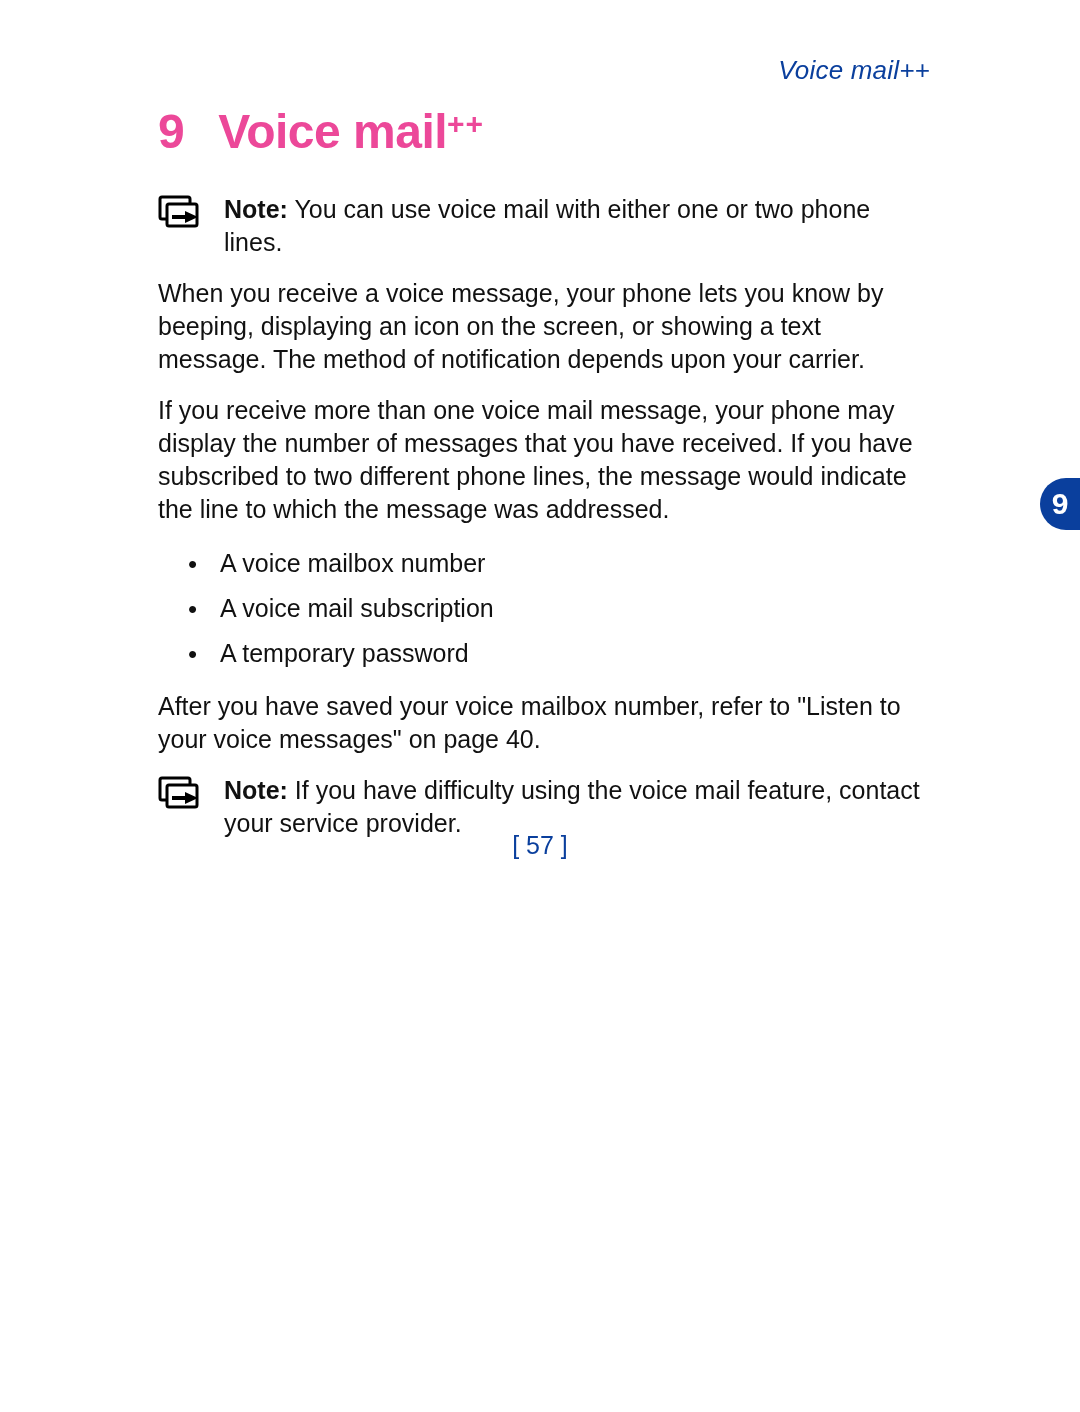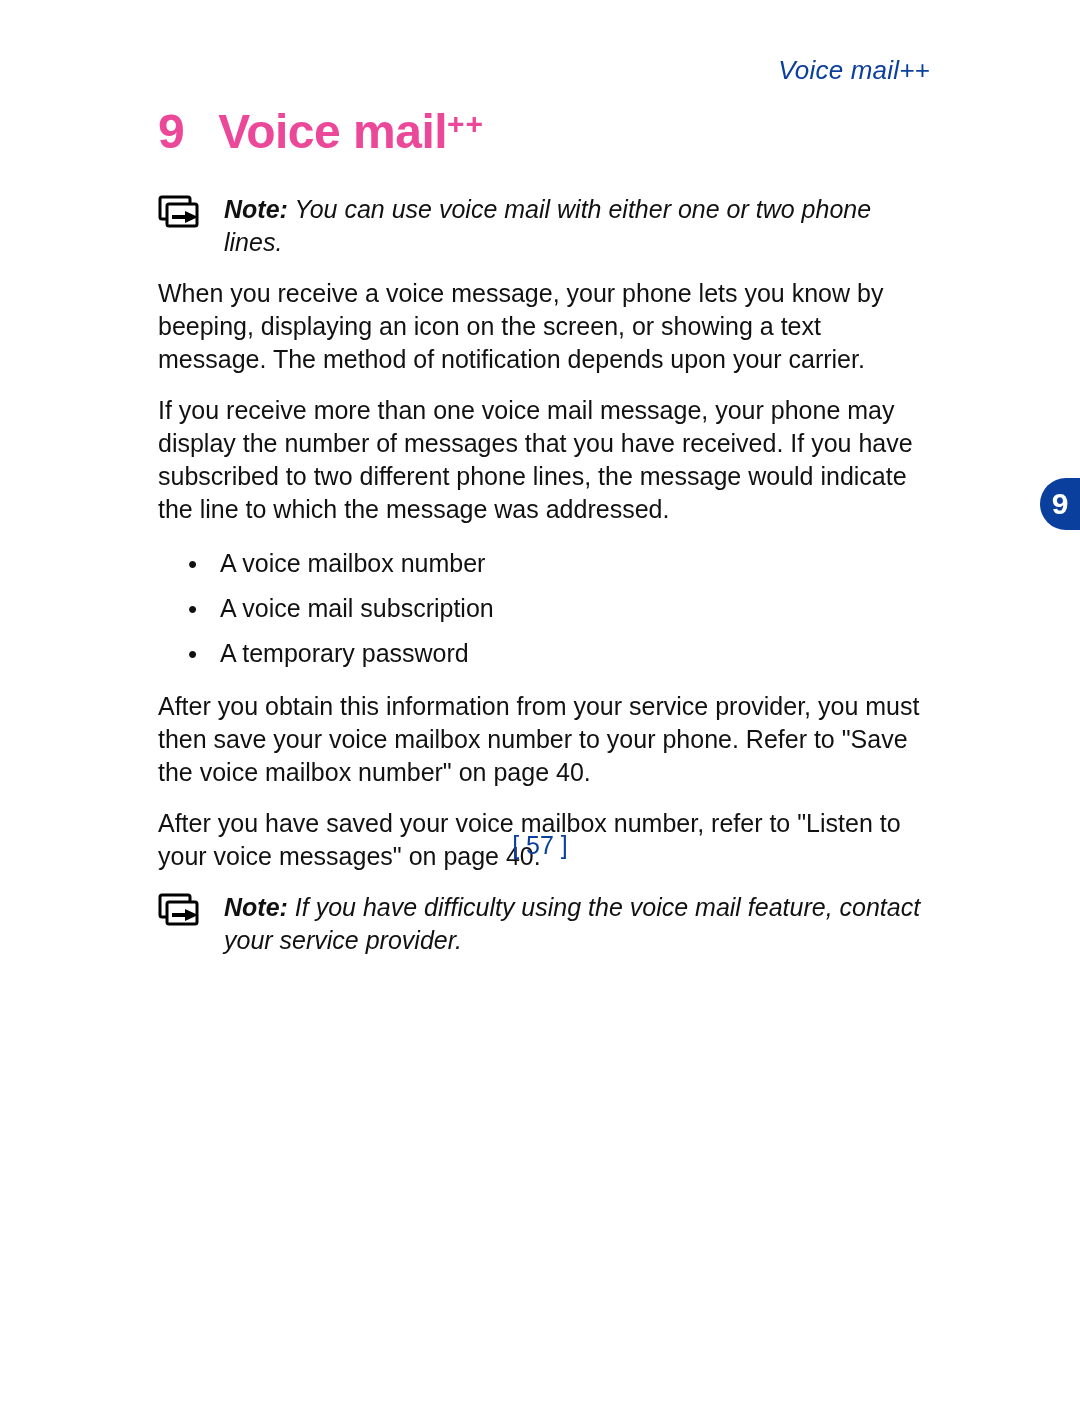--- a/index.html
+++ b/index.html
@@ -47,21 +47,20 @@
   }
   p.body {
     font-size: 25px;
     line-height: 1.32;
     margin: 0 0 18px 0;
   }
   .note-block {
     display: flex;
     align-items: flex-start;
     margin: 0 0 18px 0;
-    font-style: italic;
   }
   .note-icon {
     flex: 0 0 auto;
     width: 48px;
     height: 40px;
     margin-right: 18px;
     margin-top: 2px;
   }
   .note-text {
     font-size: 25px;
@@ -142,21 +141,20 @@
 
   <p class="body">When you receive a voice message, your phone lets you know by beeping, displaying an icon on the screen, or showing a text message. The method of notification depends upon your carrier.</p>
   <p class="body">If you receive more than one voice mail message, your phone may display the number of messages that you have received. If you have subscribed to two different phone lines, the message would indicate the line to which the message was addressed.</p>
 
   <ul class="bullets">
     <li>A voice mailbox number</li>
     <li>A voice mail subscription</li>
     <li>A temporary password</li>
   </ul>
 
-  <p class="body">After you obtain this information from your service provider, you must then save your voice mailbox number to your phone. Refer to "Save the voice mailbox number" on page 40.</p>
   <p class="body">After you have saved your voice mailbox number, refer to "Listen to your voice messages" on page 40.</p>
 
   <div class="note-block">
     <span class="note-icon">
       <svg viewBox="0 0 48 40" width="48" height="40">
         <rect x="2" y="2" width="30" height="22" rx="2" ry="2" fill="none" stroke="#000" stroke-width="3"></rect>
         <rect x="9" y="9" width="30" height="22" fill="#fff"></rect>
         <rect x="9" y="9" width="30" height="22" rx="2" ry="2" fill="none" stroke="#000" stroke-width="3"></rect>
         <polygon points="27,16 40,22 27,28 27,24 14,24 14,20 27,20" fill="#000"></polygon>
       </svg>

